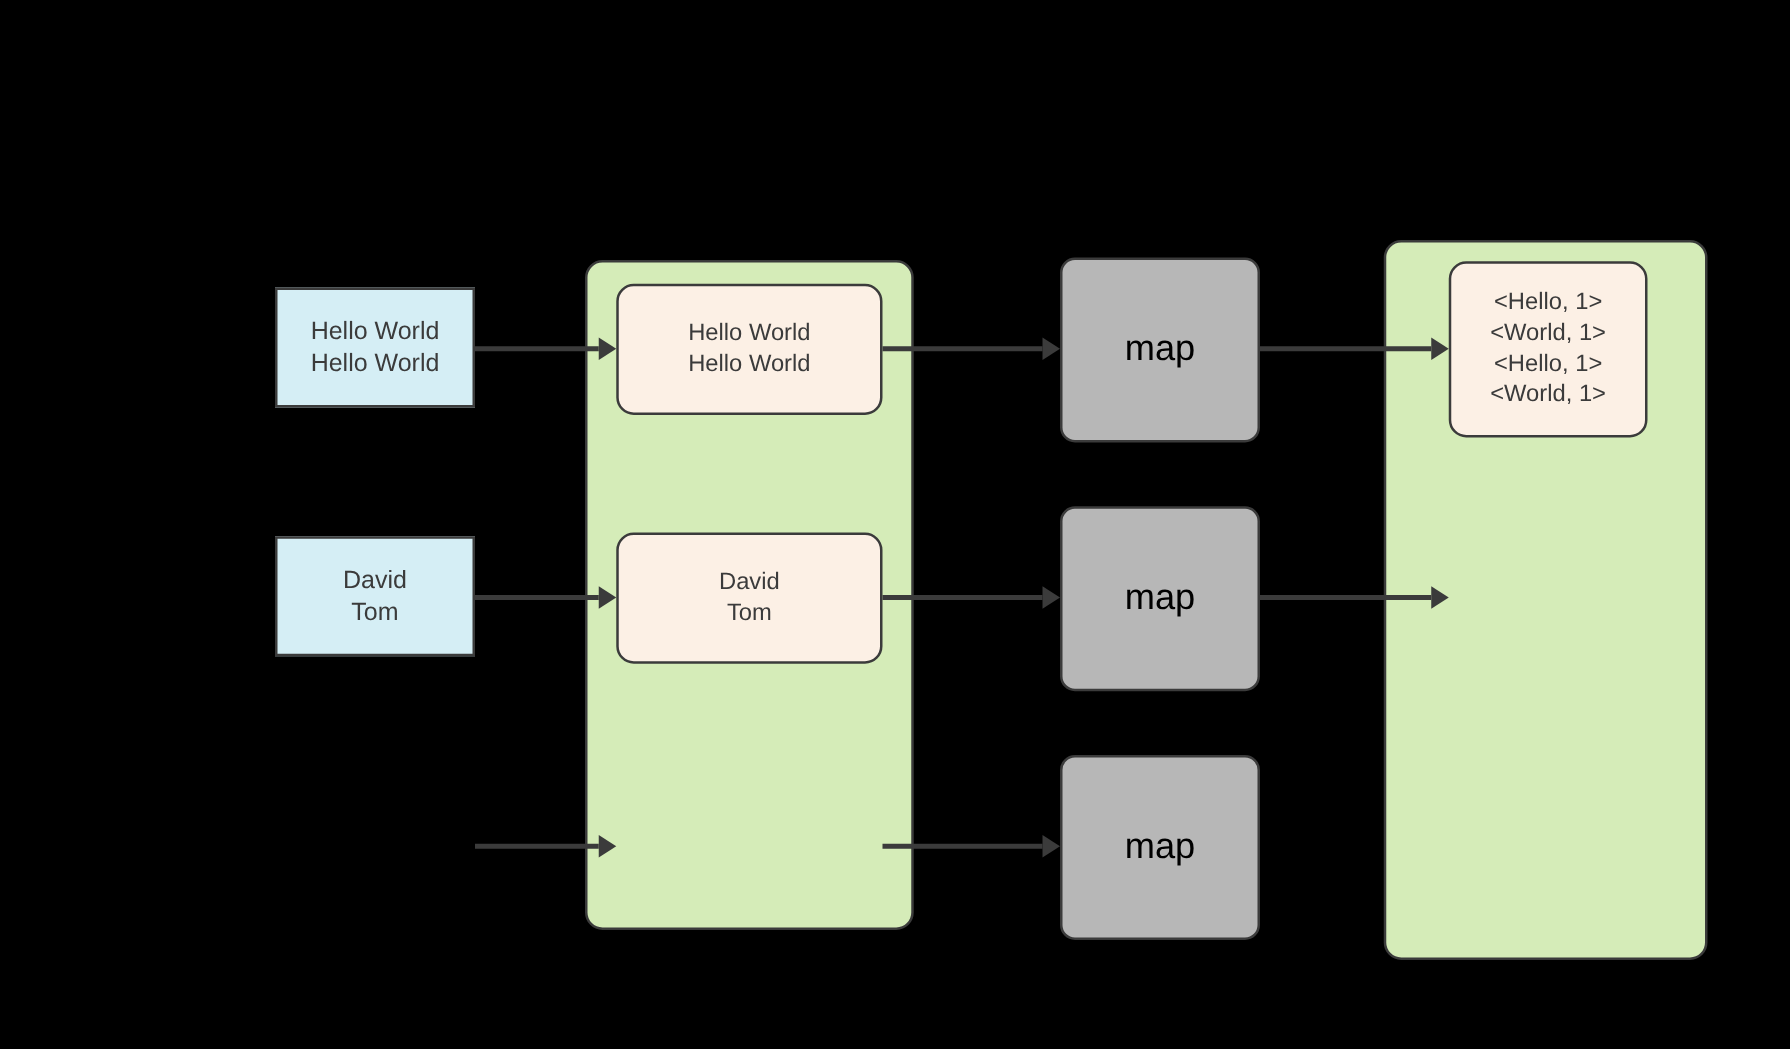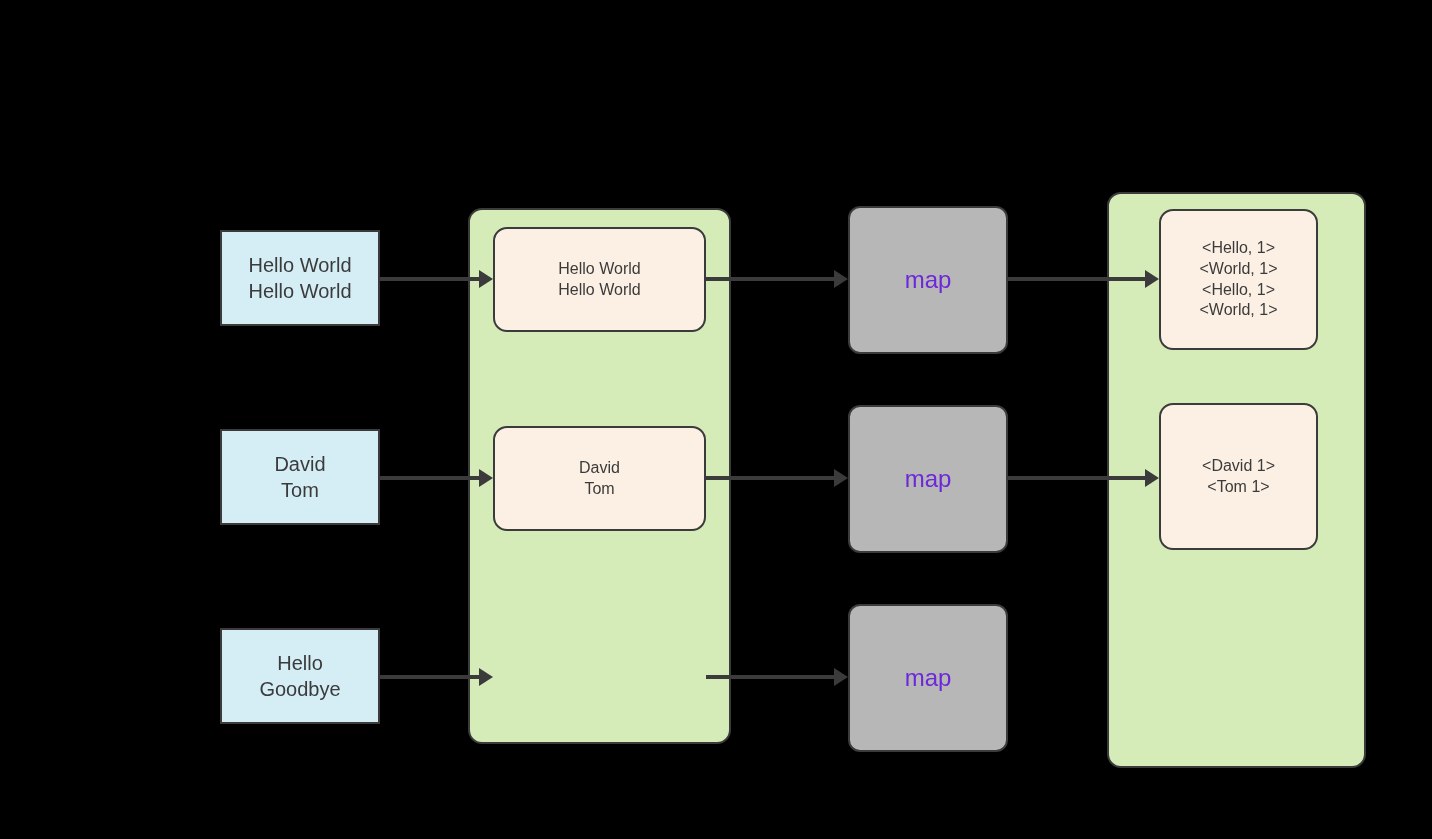--- a/index.html
+++ b/index.html
@@ -49,30 +49,30 @@
     background: #d5ecb8;
     border: 2px solid #3b3b3b;
     border-radius: 14px;
   }
 
   
   .record-box {
     background: #fcf0e5;
     border: 2px solid #3b3b3b;
     border-radius: 14px;
-    font-size: 16px;
+    font-size: 19px;
   }
 
   
   .map-box {
     background: #b7b7b7;
     border: 2px solid #3b3b3b;
     border-radius: 12px;
-    font-size: 24px;
-    color: #6d28d9;
+    font-size: 29px;
+    color: #000000;
   }
 
   
   .connector {
     position: absolute;
     height: 0;
     pointer-events: none;
   }
   .connector .shaft {
     position: absolute;
@@ -103,24 +103,20 @@
   <div class="node input-box" style="left:220px; top:230px; width:160px; height:96px;">
     <span class="line">Hello World</span>
     <span class="line">Hello World</span>
   </div>
 
   <div class="node input-box" style="left:220px; top:429px; width:160px; height:96px;">
     <span class="line">David</span>
     <span class="line">Tom</span>
   </div>
 
-  <div class="node input-box" style="left:220px; top:628px; width:160px; height:96px;">
-    <span class="line">Hello</span>
-    <span class="line">Goodbye</span>
-  </div>
 
   <div class="node record-box" style="left:493px; top:227px; width:213px; height:105px;">
     <span class="line">Hello World</span>
     <span class="line">Hello World</span>
   </div>
 
   <div class="node record-box" style="left:493px; top:426px; width:213px; height:105px;">
     <span class="line">David</span>
     <span class="line">Tom</span>
   </div>
@@ -138,24 +134,20 @@
     <span class="line">map</span>
   </div>
 
   <div class="node record-box" style="left:1159px; top:209px; width:159px; height:141px;">
     <span class="line">&lt;Hello, 1&gt;</span>
     <span class="line">&lt;World, 1&gt;</span>
     <span class="line">&lt;Hello, 1&gt;</span>
     <span class="line">&lt;World, 1&gt;</span>
   </div>
 
-  <div class="node record-box" style="left:1159px; top:403px; width:159px; height:147px;">
-    <span class="line">&lt;David 1&gt;</span>
-    <span class="line">&lt;Tom 1&gt;</span>
-  </div>
 
 
   <div class="connector" style="left:380px; top:279px; width:113px;">
     <span class="shaft" style="width:99px;"></span>
     <span class="head" style="left:99px;"></span>
   </div>
 
   <div class="connector" style="left:380px; top:478px; width:113px;">
     <span class="shaft" style="width:99px;"></span>
     <span class="head" style="left:99px;"></span>

